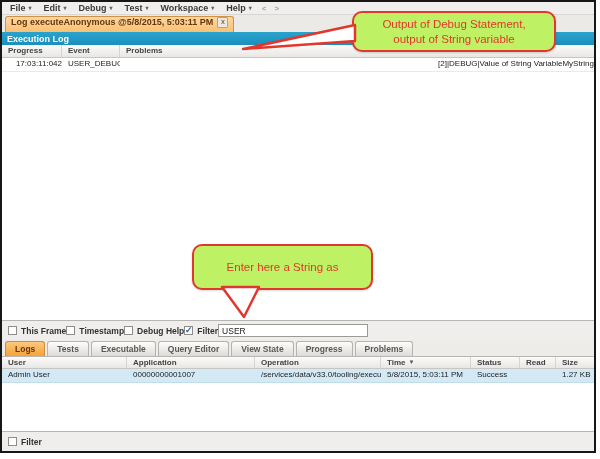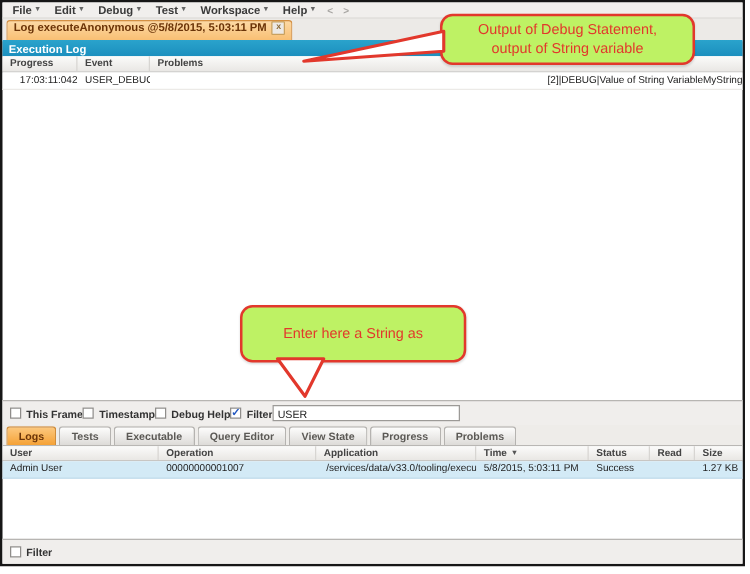--- a/index.html
+++ b/index.html
@@ -161,22 +161,22 @@
       <div class="btab">Tests</div>
       <div class="btab">Executable</div>
       <div class="btab">Query Editor</div>
       <div class="btab">View State</div>
       <div class="btab">Progress</div>
       <div class="btab">Problems</div>
     </div>
 
     <div class="logs-header">
       <div class="hcell lc-user">User</div>
+      <div class="hcell lc-app">Application</div>
       <div class="hcell lc-op">Operation</div>
-      <div class="hcell lc-app">Application</div>
       <div class="hcell lc-time"><span>Time</span><span class="sort-arr">▼</span></div>
       <div class="hcell lc-status">Status</div>
       <div class="hcell lc-read">Read</div>
       <div class="hcell lc-size">Size</div>
     </div>
     <div class="logs-row">
       <div class="dcell lc-user">Admin User</div>
       <div class="dcell lc-app">00000000001007</div>
       <div class="dcell lc-op">/services/data/v33.0/tooling/executeAn...</div>
       <div class="dcell lc-time">5/8/2015, 5:03:11 PM</div>

